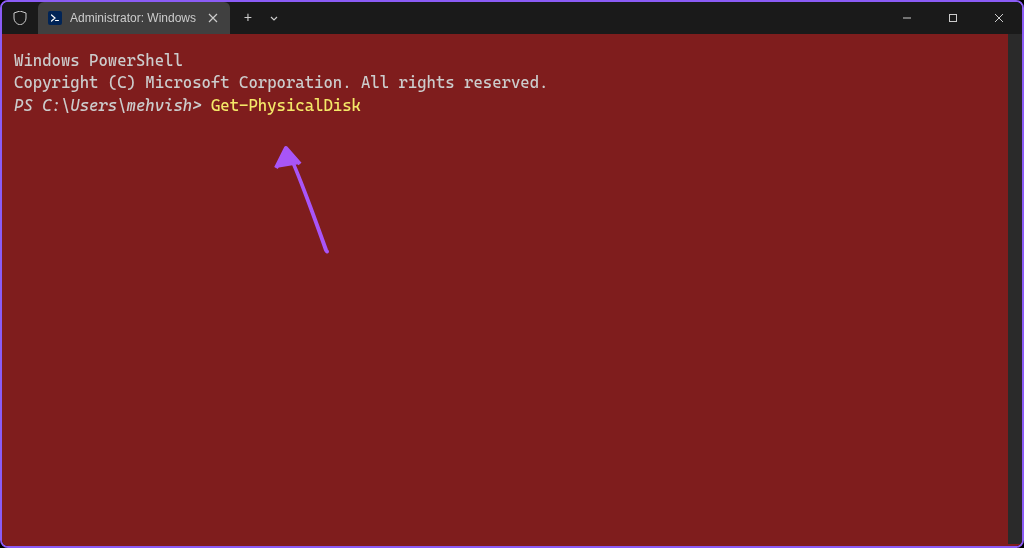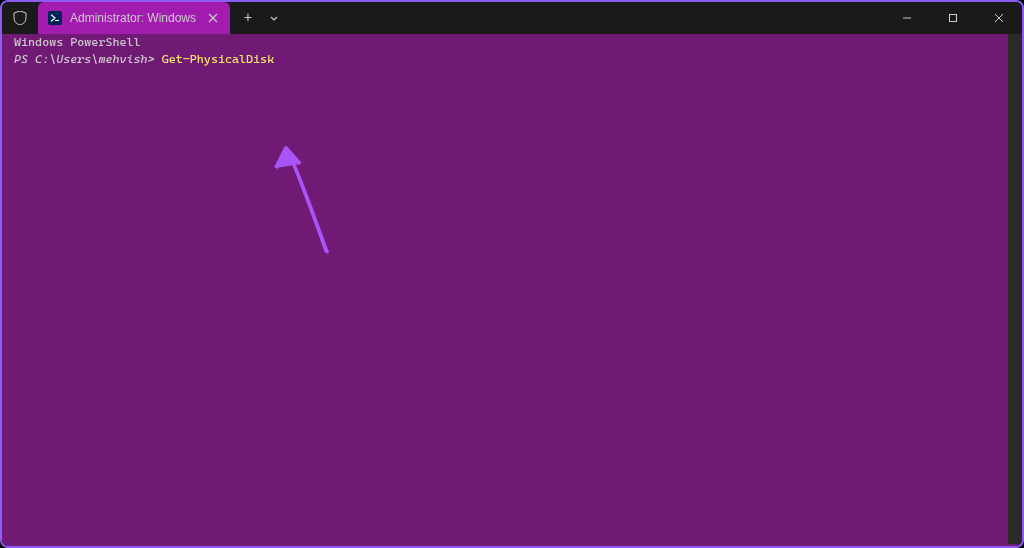--- a/index.html
+++ b/index.html
@@ -36,21 +36,21 @@
       margin-left: 10px;
       margin-right: 6px;
       display: flex;
       align-items: center;
       justify-content: center;
     }
     .tab {
       height: 100%;
       display: flex;
       align-items: center;
-      background: #a21caf;
+      background: #404040;
       padding: 0 8px 0 10px;
       border-top-left-radius: 6px;
       border-top-right-radius: 6px;
       margin-left: 4px;
       gap: 8px;
     }
     .tab-icon {
       width: 14px;
       height: 14px;
       background: #012456;
@@ -105,25 +105,25 @@
     .window-btn {
       width: 46px;
       height: 100%;
       display: flex;
       align-items: center;
       justify-content: center;
       color: #ccc;
       cursor: pointer;
     }
     .terminal-content {
-      padding: 0 12px;
-      background: #701a75;
+      padding: 16px 12px;
+      background: #7f1d1d;
       height: calc(100% - 32px);
       color: #cccccc;
-      font-size: 12px;
+      font-size: 16px;
       line-height: 1.4;
       position: relative;
       font-family: 'Cascadia Mono', 'Consolas', monospace;
     }
     .line {
       white-space: pre;
     }
     .prompt-path {
       color: #cccccc;
       font-style: italic;
@@ -196,20 +196,21 @@
     <div class="window-btn close">
       <svg width="10" height="10" viewBox="0 0 10 10">
         <path d="M1 1 L9 9 M9 1 L1 9" stroke="#ccc" stroke-width="1"></path>
       </svg>
     </div>
   </div>
 </div>
 
 <div class="terminal-content">
   <div class="line">Windows PowerShell</div>
+  <div class="line">Copyright (C) Microsoft Corporation. All rights reserved.</div>
   <div class="line"></div>
   <div class="line"></div>
   <div class="line"><span class="prompt-path">PS C:\Users\mehvish&gt; </span><span class="command">Get-PhysicalDisk</span></div>
 </div>
 
 <div class="scrollbar">
   <div class="scrollbar-thumb"></div>
 </div>
 
 <svg class="annotation-arrow" width="90" height="120" viewBox="0 0 90 120">

